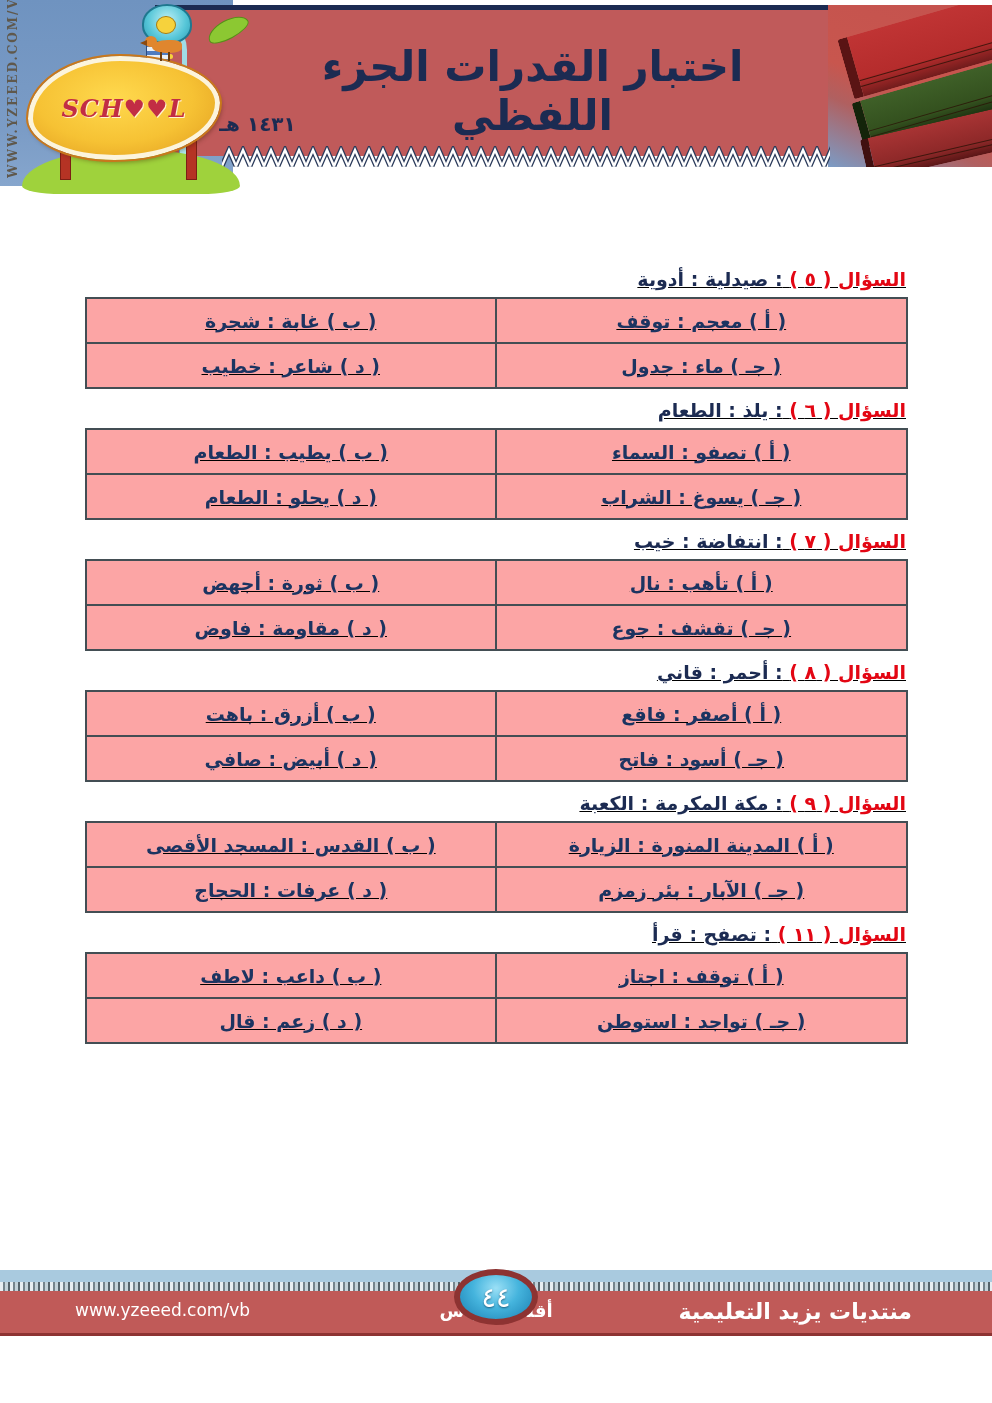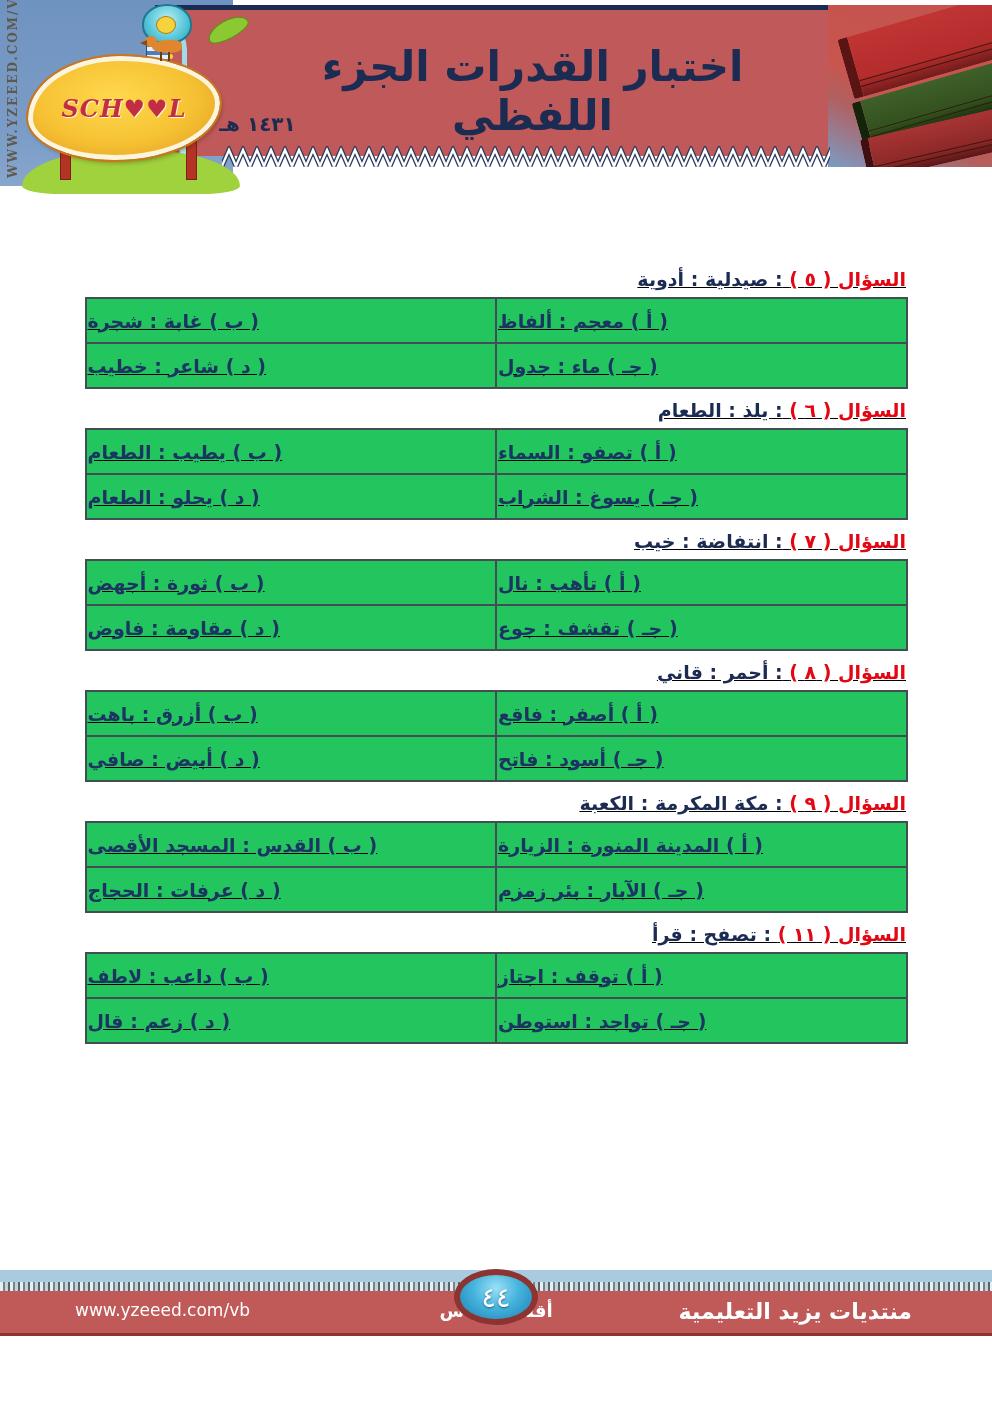--- a/index.html
+++ b/index.html
@@ -121,22 +121,22 @@
   .qtitle {
     direction:rtl; text-align:right; padding:0 86px 0 0; height:27px; line-height:27px;
     font-size:19px; font-weight:bold; margin-bottom:4px;
   }
   .qlabel { color:#e30613; }
   .qprompt { color:#1c2b52; }
   .qtable {
     width:823px; margin:0 auto 8px auto; border-collapse:collapse; direction:rtl;
   }
   .qtable td {
-    width:50%; height:41px; background:#22c55e;
-    border:2px solid #434e54; text-align:left; vertical-align:middle;
+    width:50%; height:41px; background:#fca5a5;
+    border:2px solid #434e54; text-align:center; vertical-align:middle;
     font-size:19px; font-weight:bold; color:#1c3461;
   }
 
   
   .footer { position:absolute; left:0; top:1270px; width:992px; z-index:2; }
   .fstrip { height:12px; background:#a9cadf; }
   .fteeth {
     height:9px;
     background:repeating-linear-gradient(90deg,
       #e8eef2 0 3px, #75848c 3px 5px, #c3d2da 5px 8px, #55636b 8px 10px);
@@ -229,21 +229,21 @@
     <div class="content-inner">
 
       <section class="qblock">
         <div class="qtitle">
           <span class="qlabel">السؤال ( ٥ )</span>
           <span class="qprompt">: صيدلية : أدوية</span>
         </div>
         <table class="qtable">
           <tbody>
               <tr>
-            <td>( أ ) معجم : ألفاظ</td>
+            <td>( أ ) معجم : توقف</td>
             <td>( ب ) غابة : شجرة</td>
           </tr>
           <tr>
             <td>( جـ ) ماء : جدول</td>
             <td>( د ) شاعر : خطيب</td>
           </tr>
         </tbody>
           </table>
       </section>
 

